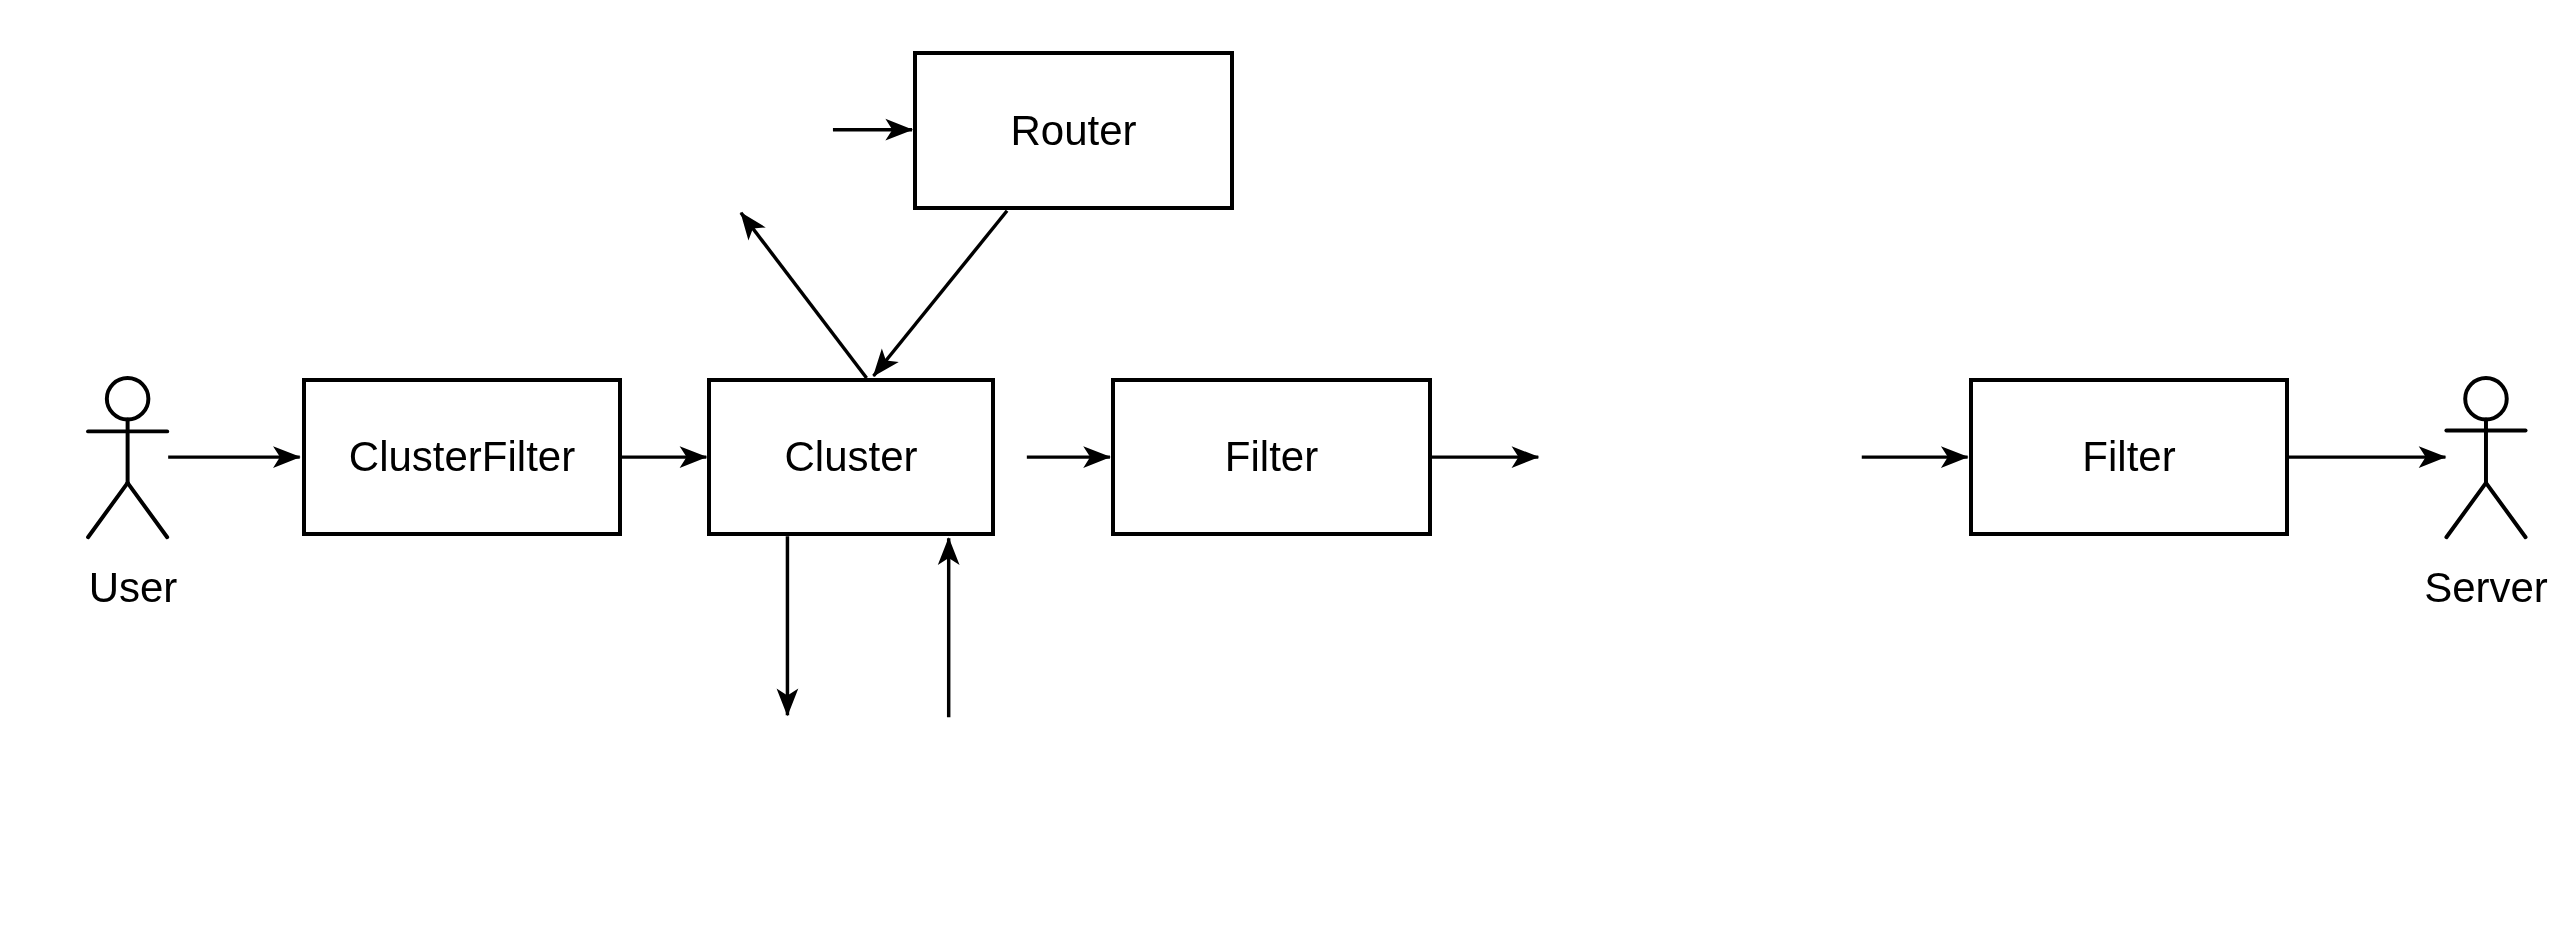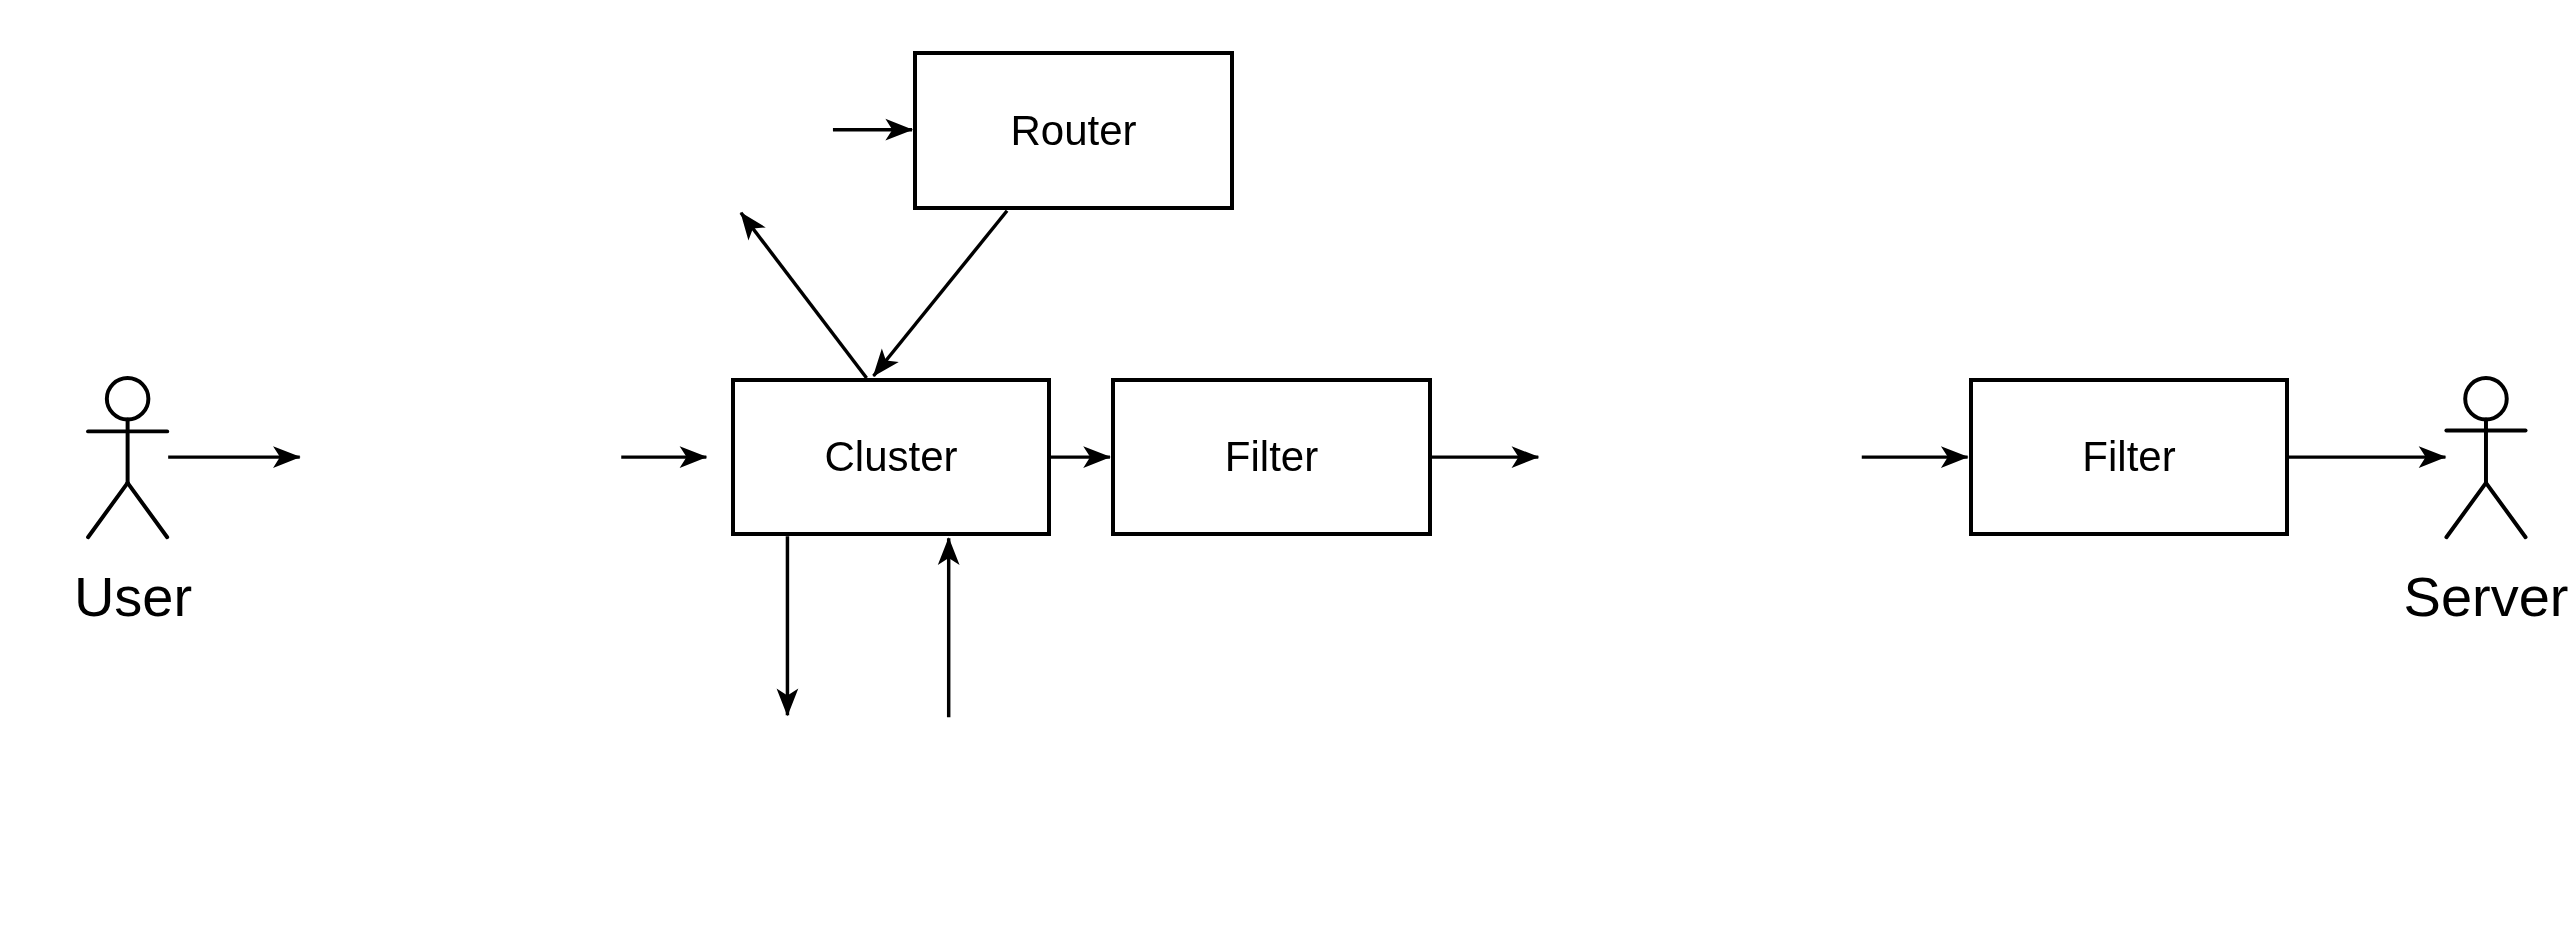--- a/index.html
+++ b/index.html
@@ -31,21 +31,21 @@
     display: flex;
     align-items: center;
     justify-content: center;
     font-size: 42px;
     color: #000000;
     white-space: nowrap;
   }
   .actor-label {
     position: absolute;
     transform: translateX(-50%);
-    font-size: 56px;
+    font-size: 42px;
     color: #000000;
     white-space: nowrap;
   }
 </style>
 </head>
 <body>
 
 <div class="canvas">
 
   <svg class="edges-layer" width="2576" height="934" viewBox="0 0 2604 944" xmlns="http://www.w3.org/2000/svg">
@@ -82,21 +82,22 @@
       <line x1="2473" y1="435" x2="2553" y2="435"></line>
       <line x1="2513" y1="424" x2="2513" y2="488"></line>
       <line x1="2513" y1="488" x2="2473" y2="543"></line>
       <line x1="2513" y1="488" x2="2553" y2="543"></line>
     </g>
   </svg>
 
   <div class="actor-label" style="left:133px; top:564px;">User</div>
   <div class="actor-label" style="left:2486px; top:564px;">Server</div>
 
-  <div class="node" style="left:707px; top:378px; width:320px; height:158px;margin-left:24px;">Cluster</div>
+  <div class="node" style="left:302px; top:378px; width:320px; height:158px;">ClusterFilter</div>
+  <div class="node" style="left:707px; top:378px; width:288px; height:158px;">Cluster</div>
   <div class="node" style="left:1111px; top:378px; width:321px; height:158px;">Filter</div>
   <div class="node" style="left:1969px; top:378px; width:320px; height:158px;">Filter</div>
 
   <div class="node" style="left:913px; top:51px; width:321px; height:159px;">Router</div>
 
 
 </div>
 
 
 </body></html>

